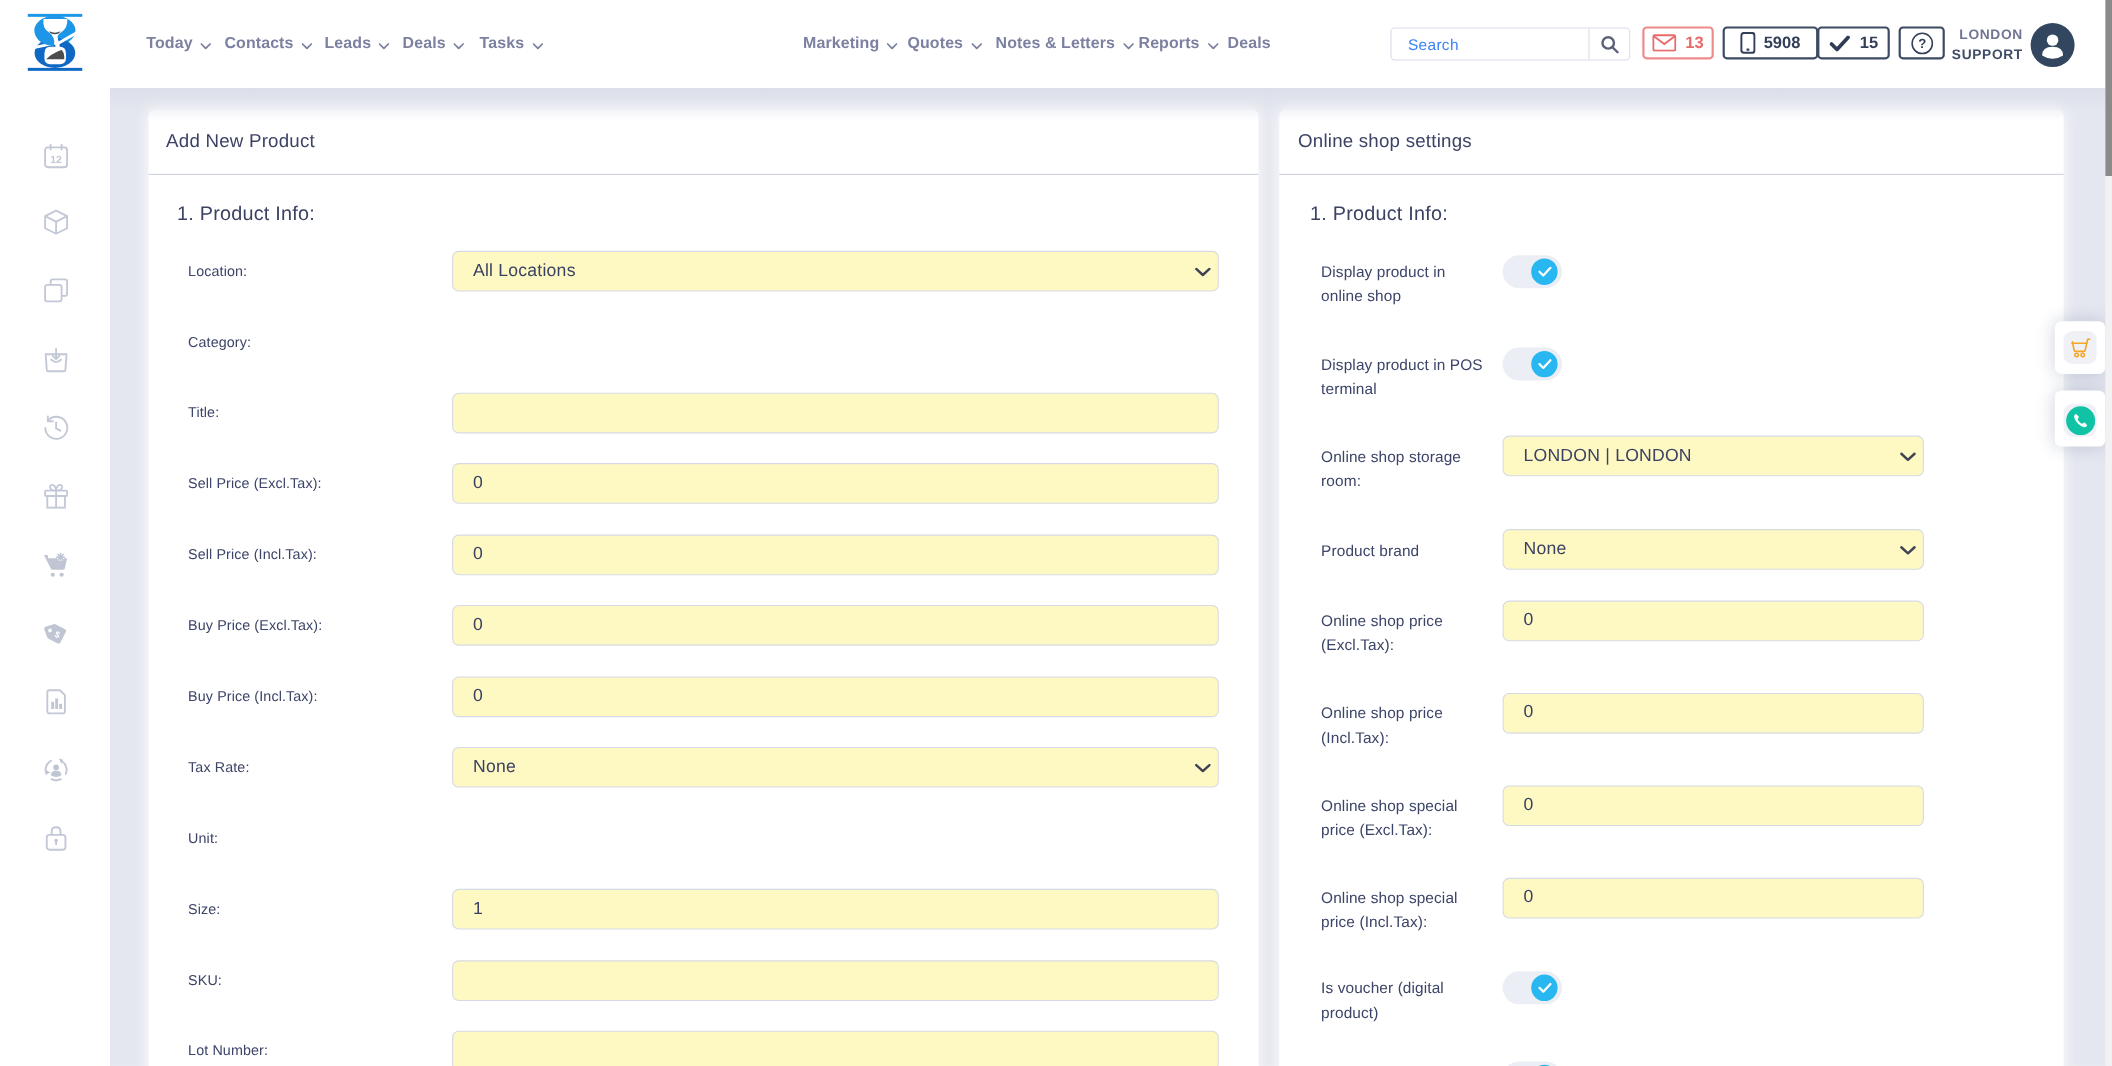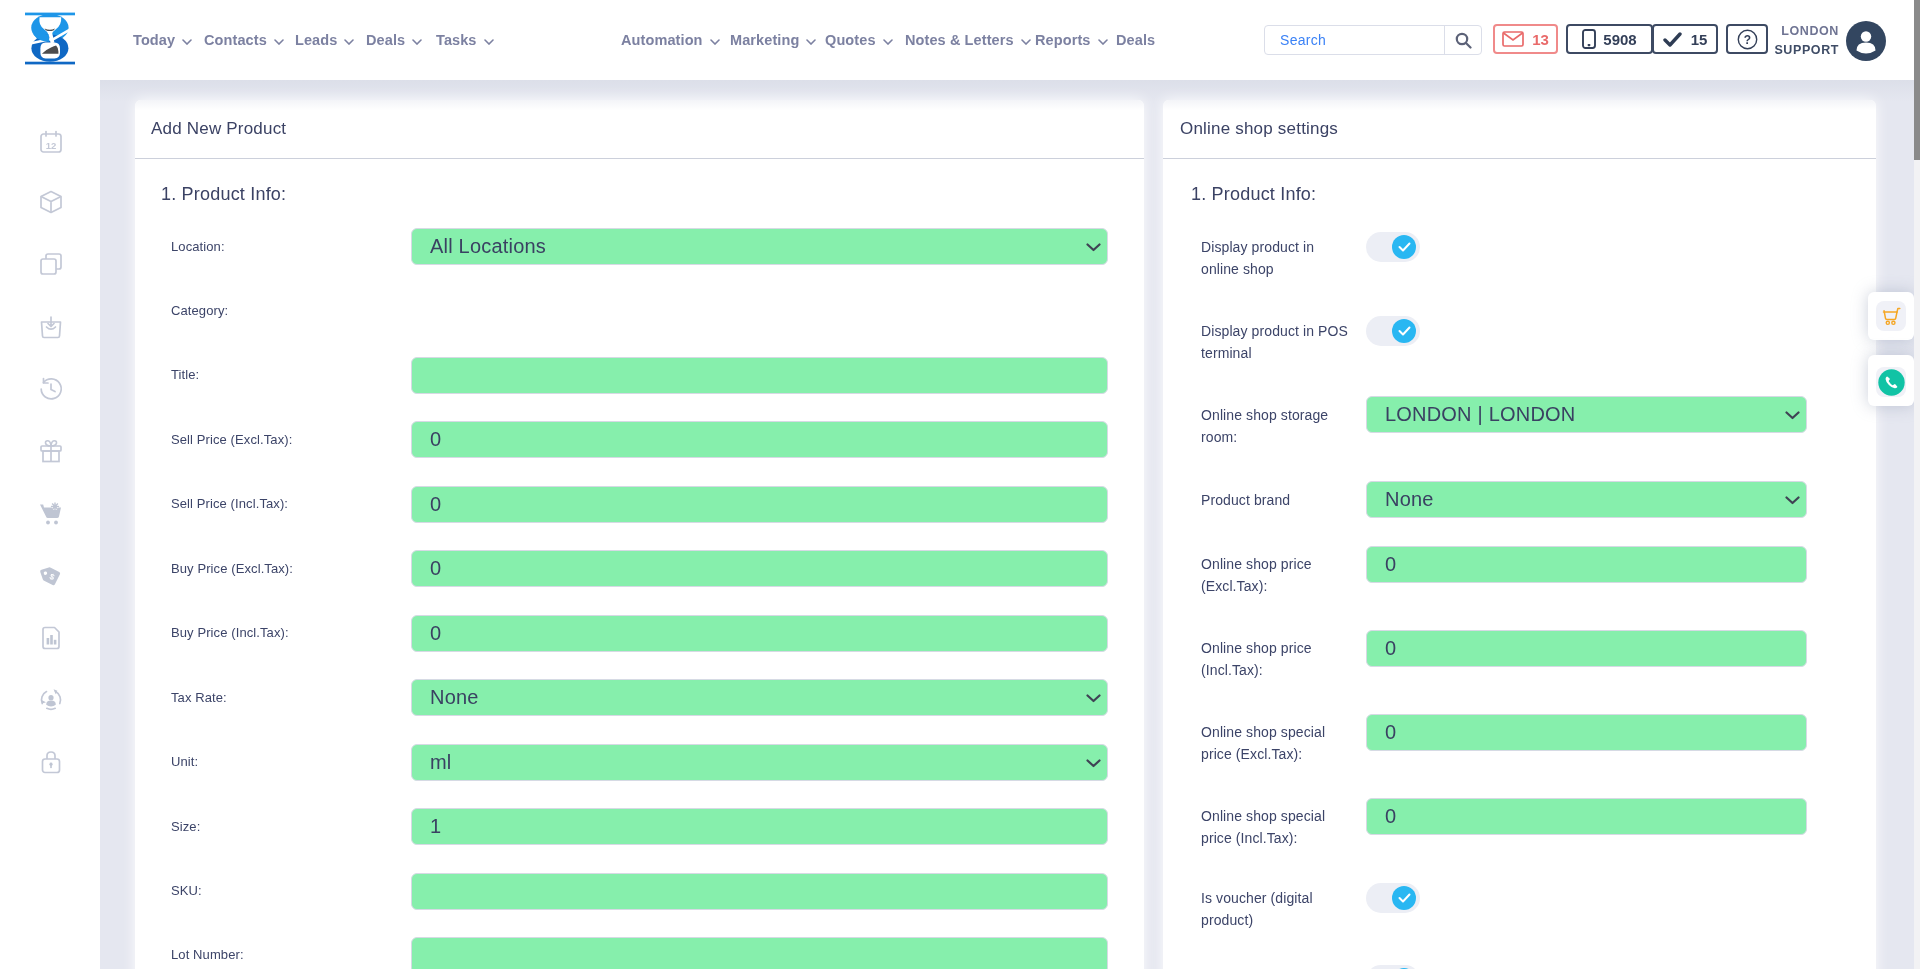--- a/index.html
+++ b/index.html
@@ -18,24 +18,24 @@
 .card{position:absolute;top:100px;background:#fff;border-radius:6px;z-index:3;
 box-shadow:0 0 14px rgba(255,255,255,.9);}
 .cardhead{position:absolute;font-size:17px;color:#3b4264;letter-spacing:.2px;z-index:2;}
 .card::before{content:'';position:absolute;left:0;top:0;right:0;height:12px;background:linear-gradient(#f3f4f8,rgba(255,255,255,0) 85%);border-radius:6px 6px 0 0;}
 .carddiv{position:absolute;left:0;top:58px;width:100%;border-bottom:1px solid #ccd0db;}
 .secttl{position:absolute;font-size:18px;color:#3b4264;letter-spacing:.2px;}
 .lbl{position:absolute;color:#3c4468;letter-spacing:.1px;}
 .lblL{font-size:13px;line-height:20px;}
 .lblR{font-size:14px;line-height:22px;}
 .fld{position:absolute;height:37px;border:1px solid #d6dae4;border-radius:6px;
-background:#86efac;font-size:20px;color:#3a4162;display:flex;align-items:center;
+background:#fef9c3;font-size:16px;color:#3a4162;display:flex;align-items:center;
 padding-left:18px;letter-spacing:.2px;}
 .fldL{left:276px;width:697px;}
-.fldR{left:203px;width:441px;}
+.fldR{left:203px;width:383px;}
 .fld .chev{position:absolute;right:6px;top:14px;}
 .tgl{position:absolute;left:203px;width:54px;height:30px;border-radius:15px;background:#eceef5;}
 .tgl .knob{position:absolute;left:26px;top:3px;width:24px;height:24px;border-radius:50%;
 background:#29b7f2;display:flex;align-items:center;justify-content:center;}
 .topbtn{position:absolute;top:24px;height:30px;border-radius:4px;display:flex;
 align-items:center;justify-content:center;font-weight:600;font-size:15px;}
 #scrolltrack{position:absolute;left:1914px;top:0;width:6px;height:969px;background:#f2f2f4;z-index:9;}
 #scrollthumb{position:absolute;left:1914px;top:0;width:6px;height:160px;background:#8a8a8a;z-index:10;}
 .fab{position:absolute;background:#fff;border-radius:6px;z-index:6;
 box-shadow:0 0 16px rgba(140,150,175,.45);}
@@ -65,23 +65,20 @@
       </svg></div>
     <div class="nav" style="left:295px">Leads<svg width="10" height="6" viewBox="0 0 10 6">
         <path d="M1 1 L5 5 L9 1" fill="none" stroke="#7c81a1" stroke-width="1.6" stroke-linecap="round"></path>
       </svg></div>
     <div class="nav" style="left:366px">Deals<svg width="10" height="6" viewBox="0 0 10 6">
         <path d="M1 1 L5 5 L9 1" fill="none" stroke="#7c81a1" stroke-width="1.6" stroke-linecap="round"></path>
       </svg></div>
     <div class="nav" style="left:436px">Tasks<svg width="10" height="6" viewBox="0 0 10 6">
         <path d="M1 1 L5 5 L9 1" fill="none" stroke="#7c81a1" stroke-width="1.6" stroke-linecap="round"></path>
       </svg></div>
-    <div class="nav" style="left:621px">Automation<svg width="10" height="6" viewBox="0 0 10 6">
-        <path d="M1 1 L5 5 L9 1" fill="none" stroke="#7c81a1" stroke-width="1.6" stroke-linecap="round"></path>
-      </svg></div>
     <div class="nav" style="left:730px">Marketing<svg width="10" height="6" viewBox="0 0 10 6">
         <path d="M1 1 L5 5 L9 1" fill="none" stroke="#7c81a1" stroke-width="1.6" stroke-linecap="round"></path>
       </svg></div>
     <div class="nav" style="left:825px">Quotes<svg width="10" height="6" viewBox="0 0 10 6">
         <path d="M1 1 L5 5 L9 1" fill="none" stroke="#7c81a1" stroke-width="1.6" stroke-linecap="round"></path>
       </svg></div>
     <div class="nav" style="left:905px">Notes &amp; Letters<svg width="10" height="6" viewBox="0 0 10 6">
         <path d="M1 1 L5 5 L9 1" fill="none" stroke="#7c81a1" stroke-width="1.6" stroke-linecap="round"></path>
       </svg></div>
     <div class="nav" style="left:1035px">Reports<svg width="10" height="6" viewBox="0 0 10 6">
@@ -218,23 +215,20 @@
     <div class="fld fldL" style="top:385.79999999999995px">0</div>
     <div class="lbl lblL" style="left:36px;top:458.74999999999994px">Buy Price (Excl.Tax):</div>
     <div class="fld fldL" style="top:450.24999999999994px">0</div>
     <div class="lbl lblL" style="left:36px;top:523.1999999999999px">Buy Price (Incl.Tax):</div>
     <div class="fld fldL" style="top:514.6999999999999px">0</div>
     <div class="lbl lblL" style="left:36px;top:587.65px">Tax Rate:</div>
     <div class="fld fldL" style="top:579.15px">None<svg class="chev" width="15" height="9" viewBox="0 0 15 9">
         <path d="M1.5 1.5 L7.5 7 L13.5 1.5" fill="none" stroke="#3f4254" stroke-width="2.2" stroke-linecap="round" stroke-linejoin="round"></path>
       </svg></div>
     <div class="lbl lblL" style="left:36px;top:652.1px">Unit:</div>
-    <div class="fld fldL" style="top:643.6px">ml<svg class="chev" width="15" height="9" viewBox="0 0 15 9">
-        <path d="M1.5 1.5 L7.5 7 L13.5 1.5" fill="none" stroke="#3f4254" stroke-width="2.2" stroke-linecap="round" stroke-linejoin="round"></path>
-      </svg></div>
     <div class="lbl lblL" style="left:36px;top:716.5500000000001px">Size:</div>
     <div class="fld fldL" style="top:708.0500000000001px">1</div>
     <div class="lbl lblL" style="left:36px;top:781.0000000000001px">SKU:</div>
     <div class="fld fldL" style="top:772.5000000000001px"></div>
     <div class="lbl lblL" style="left:36px;top:845.4500000000002px">Lot Number:</div>
     <div class="fld fldL" style="top:836.9500000000002px"></div>
   </div>
 <div class="card" style="left:1163px;width:713px;height:1000px;">
     <div class="cardhead" style="left:17px;top:19px;">Online shop settings</div>
     <div class="carddiv"></div>

